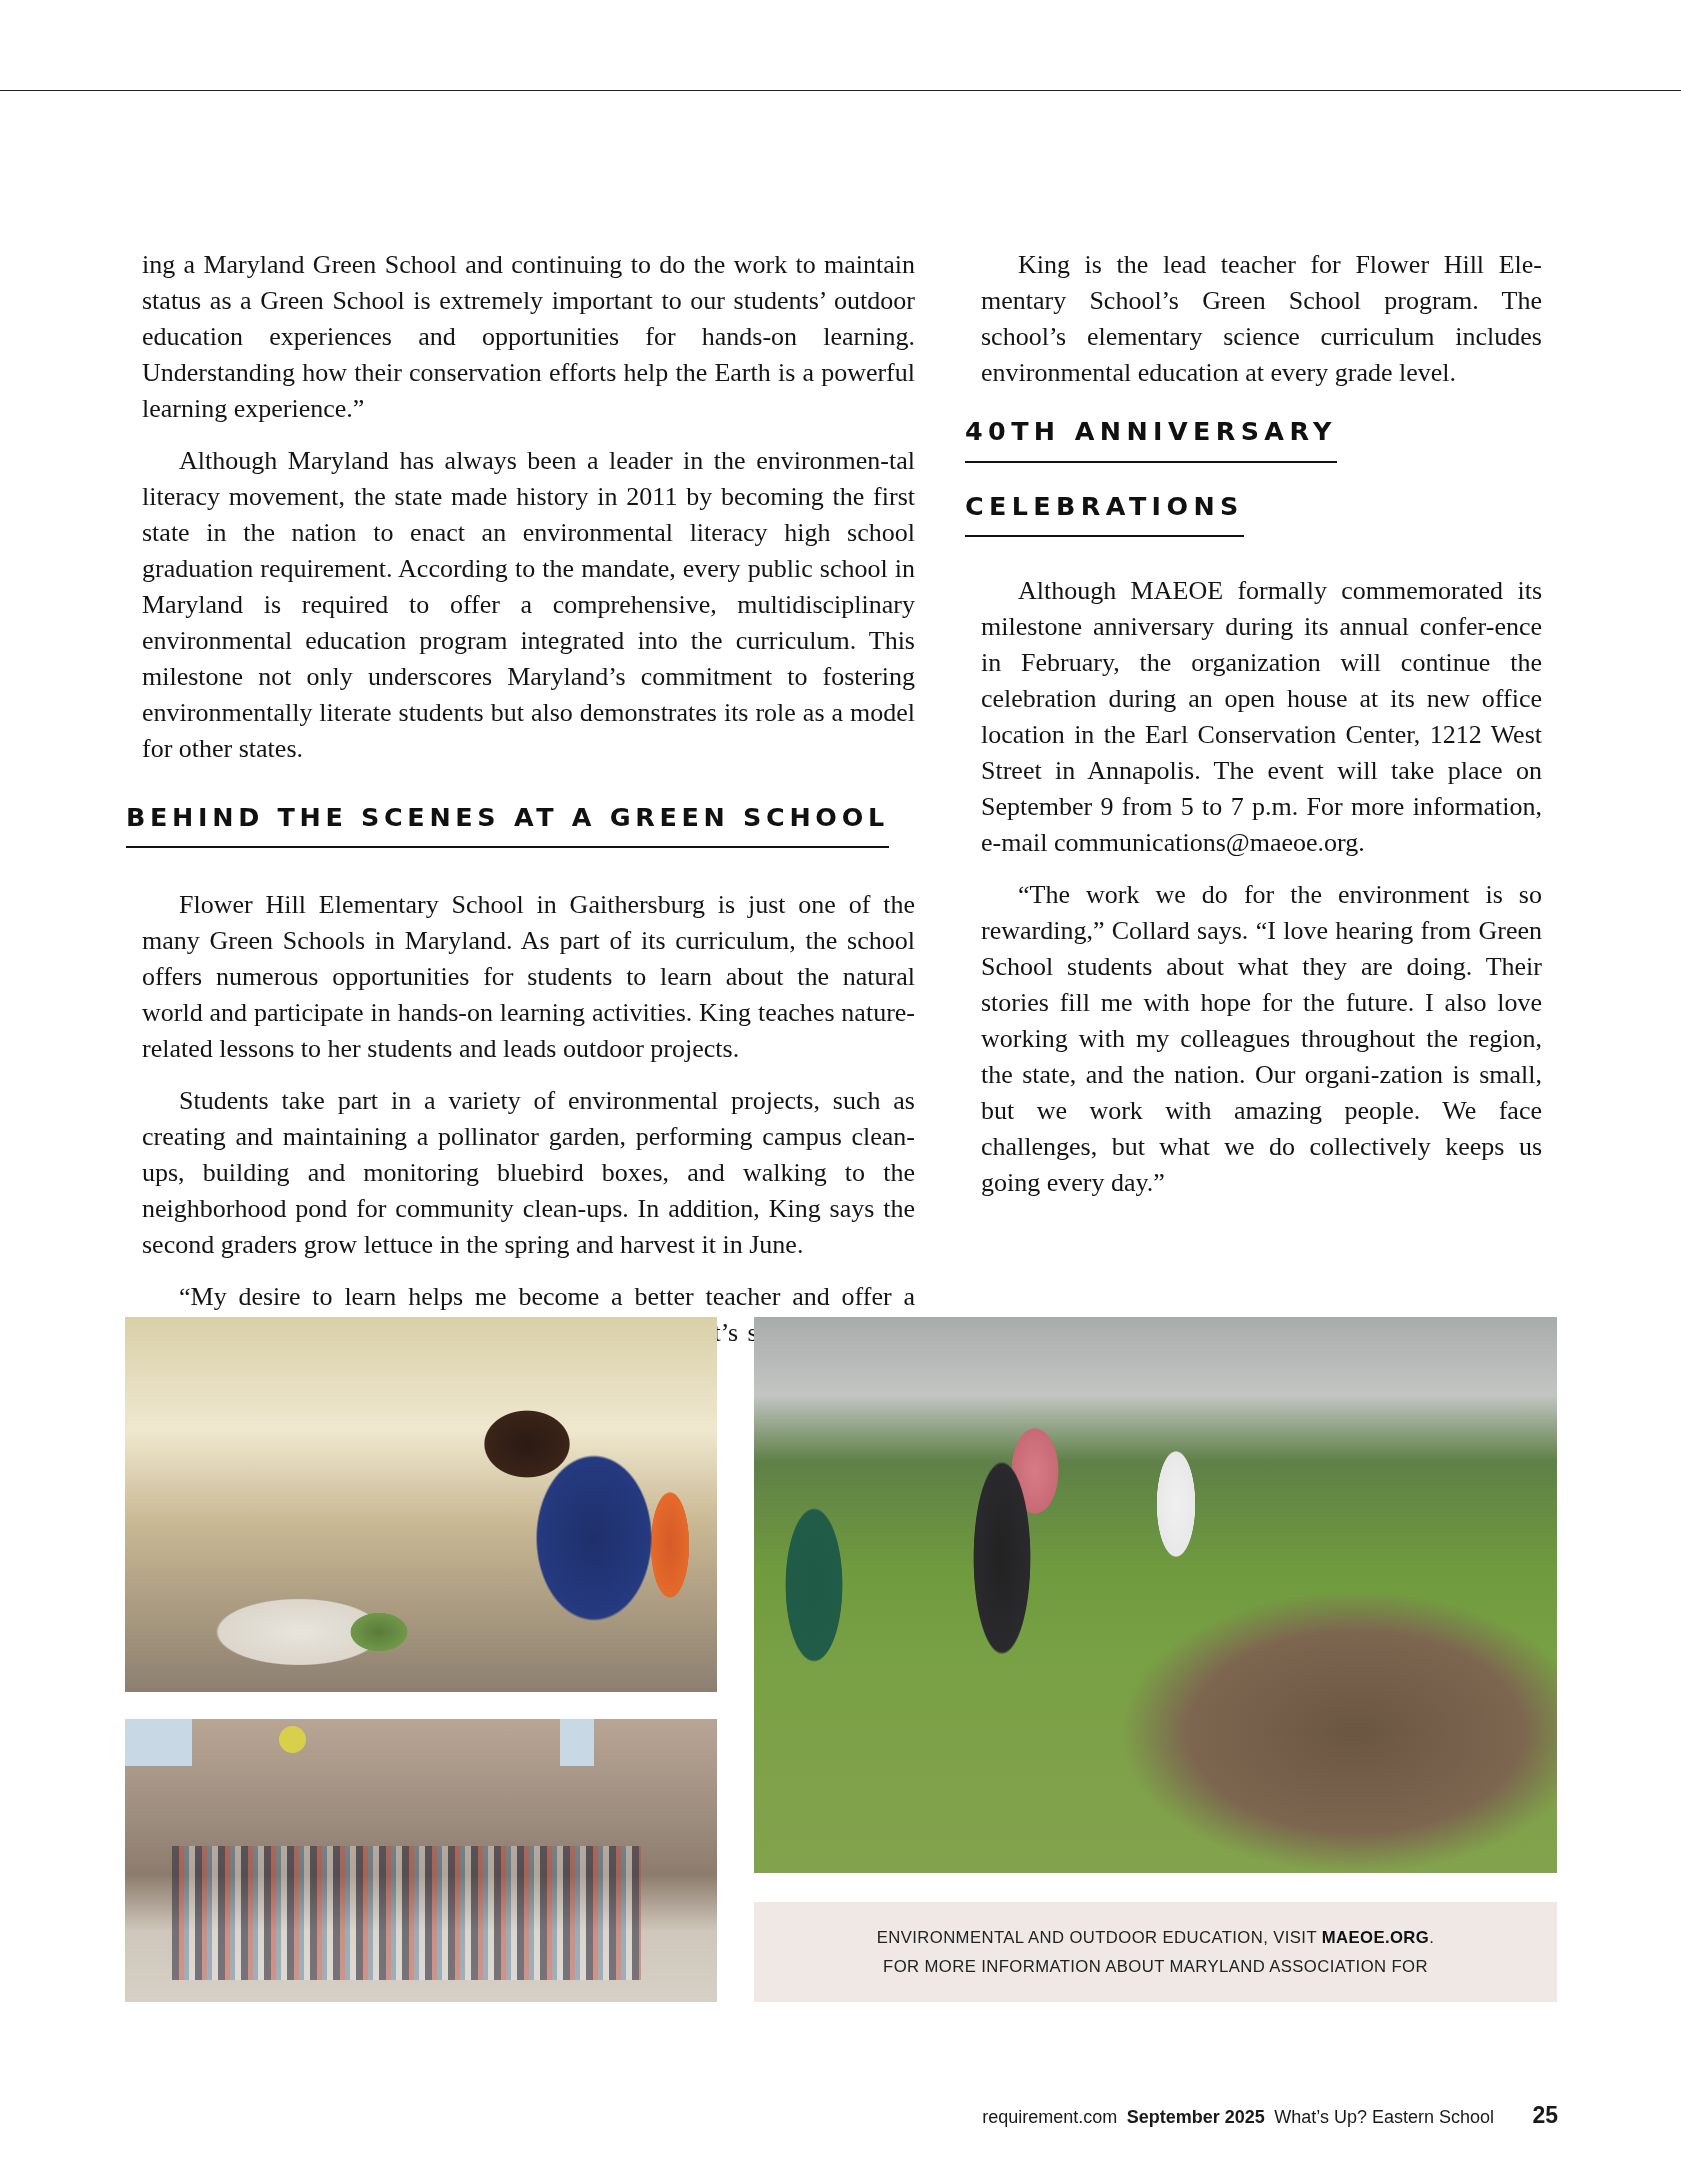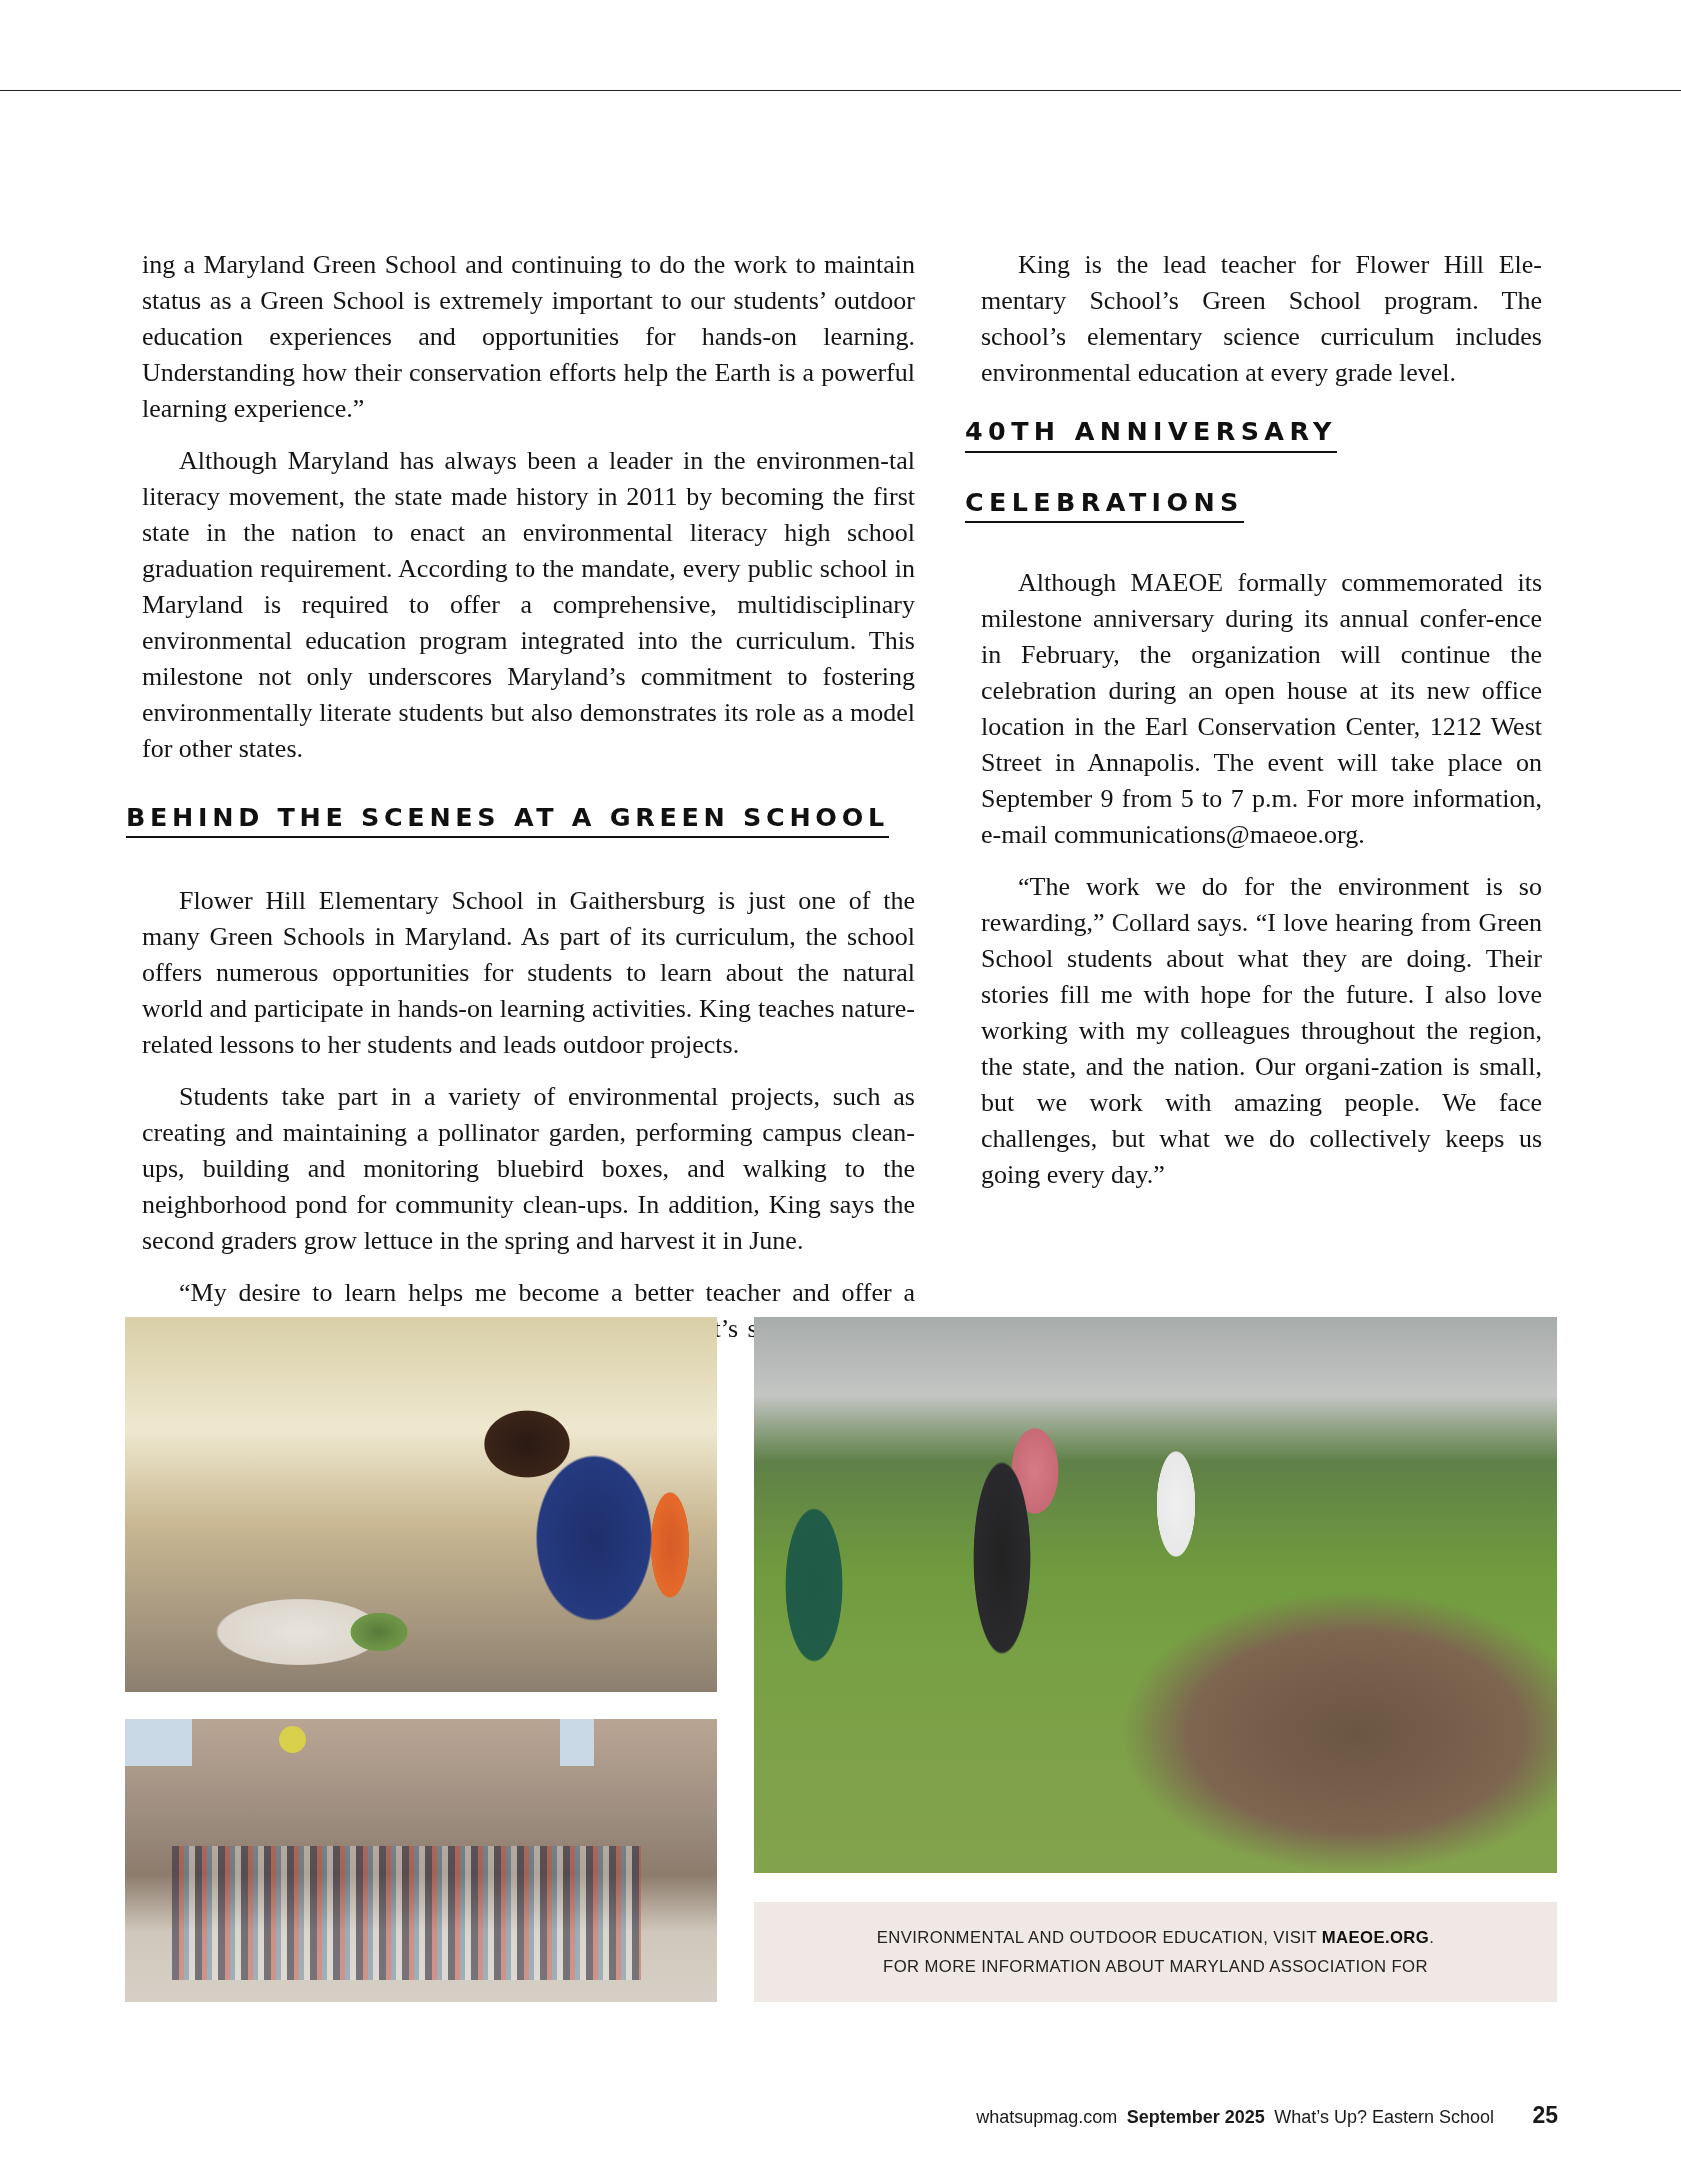--- a/index.html
+++ b/index.html
@@ -8,21 +8,21 @@
 
   .col { position: absolute; font-family: "Liberation Serif", "DejaVu Serif", serif; font-size: 26px; line-height: 36px; color: #141414; }
   .col-left { left: 126px; top: 231px; width: 805px; }
   .col-right { left: 965px; top: 231px; width: 593px; }
 
   .p { margin: 16px; text-align: justify; text-align-last: left; hyphens: manual; }
   .p.indent { text-indent: 37px; }
   .p.noindent { text-indent: 0; }
 
   .heading { font-family: "DejaVu Sans", "Liberation Sans", sans-serif; font-weight: bold; font-size: 25.4px; letter-spacing: 4.7px; line-height: 47px; margin: 0; color: #111; }
-  .heading span { border-bottom: 2.7px solid #111; padding-bottom: 4px; display: inline-block; line-height: 29.4px; margin-bottom: 26px; }
+  .heading span { border-bottom: 2.7px solid #111; padding-bottom: 14px; display: inline-block; line-height: 29.4px; margin-bottom: 20px; }
   .h-left { margin-top: 27px; margin-bottom: 19px; }
   .h-right { margin-top: 17.4px; margin-bottom: 12px; }
   .h-right span { letter-spacing: 5.4px; }
 
   .photo { position: absolute; overflow: hidden; }
   .photo-greenhouse { left: 125px; top: 1317px; width: 592px; height: 375px;
     background:
       radial-gradient(ellipse 94px 134px at 469px 221px, #1e2f6b 0%, #253a80 60%, transparent 62%),
       radial-gradient(ellipse 60px 47px at 402px 127px, #2a1a14 0%, #3b2418 70%, transparent 72%),
       radial-gradient(ellipse 40px 27px at 254px 315px, #5a7a3a 0%, #6f9848 70%, transparent 72%),
@@ -82,18 +82,18 @@
 <div class="photo photo-greenhouse" title="Students potting plants in a greenhouse"></div>
 <div class="photo photo-group" title="Large group of students posing in front of a school building"></div>
 <div class="photo photo-garden" title="Students planting in a mulched garden bed beside a pond"></div>
 
 <div class="caption-box">
   <div class="caption-line"><span>ENVIRONMENTAL AND OUTDOOR EDUCATION, VISIT </span><span class="caption-link">MAEOE.ORG</span><span>.</span></div>
   <div class="caption-line">FOR MORE INFORMATION ABOUT MARYLAND ASSOCIATION FOR</div>
 </div>
 
 <div class="footer">
-  <span class="site">whatsupmag.com</span>
+  <span class="site">requirement.com</span>
   <span class="date">September 2025</span>
   <span class="pub">What’s Up? Eastern School</span>
   <span class="page">25</span>
 </div>
 
 
 </body></html>

